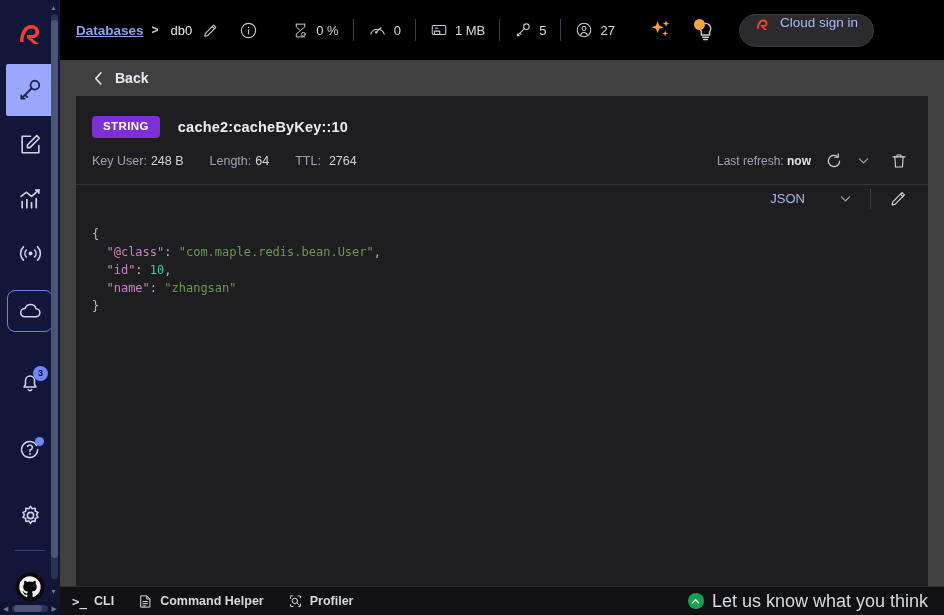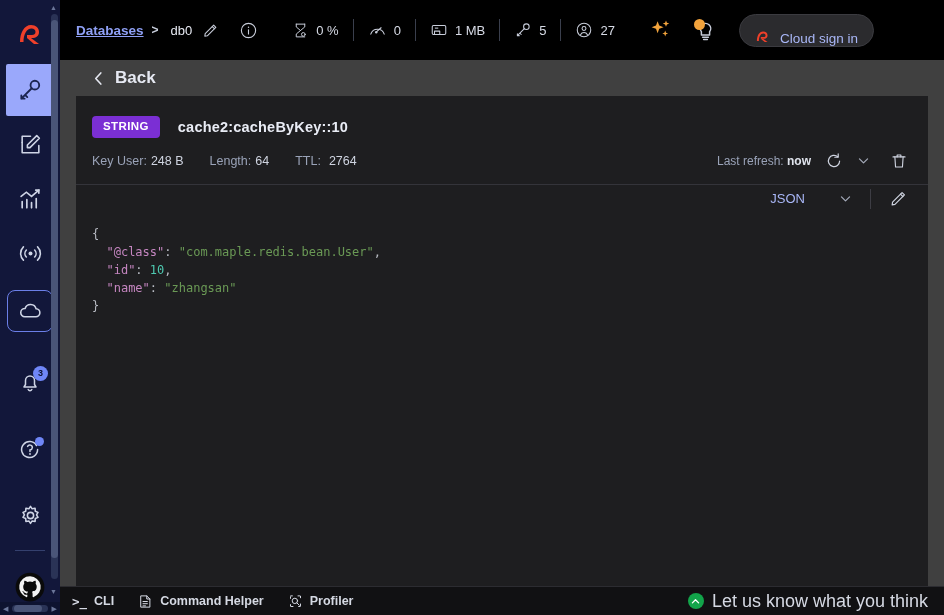--- a/index.html
+++ b/index.html
@@ -68,30 +68,30 @@
     color:#8fa0f5; font-size:13.5px; font-weight:bold; text-decoration:underline;
     cursor:pointer;
   }
   .crumb-sep { color:#c9cfdd; font-size:12px; font-weight:bold; margin:0 12px 0 8px; }
   .db-name { font-size:13px; color:#e6e9f2; }
   .tb-icon { display:inline-flex; align-items:center; justify-content:center; cursor:pointer; }
   .tb-group { display:flex; align-items:center; gap:7px; }
   .tb-val { font-size:13px; color:#d7dbe6; }
   .vsep { width:1px; height:22px; background:#3a3f4d; margin:0 14px; }
   .cloud-btn {
-    display:flex; align-items:flex-end; gap:8px;
+    display:flex; align-items:flex-start; gap:8px;
     background:#2b2b2e; border:1px solid #3b3b40; border-radius:18px;
     height:33px; padding:0 15px 0 13px; cursor:pointer;
   }
   .cloud-btn span { color:#a9b7f7; font-size:13.5px; }
 
   
   .backrow { height:36px; flex:0 0 36px; display:flex; align-items:center; padding-left:32px; }
   .back-btn { display:flex; align-items:center; gap:10px; cursor:pointer; }
-  .back-btn span { font-size:17px; font-weight:bold; color:#e6e9f2; }
+  .back-btn span { font-size:14px; font-weight:bold; color:#e6e9f2; }
 
   
   .panel-wrap { flex:1 1 auto; padding:0 16px 0 16px; min-height:0; display:flex; }
   .panel {
     flex:1 1 auto; background:#1e1e20; display:flex; flex-direction:column;
     min-width:0; min-height:0;
   }
   .key-head { padding:20px 20px 0 16px; }
   .key-title-row { display:flex; align-items:center; gap:18px; }
   .type-badge {

